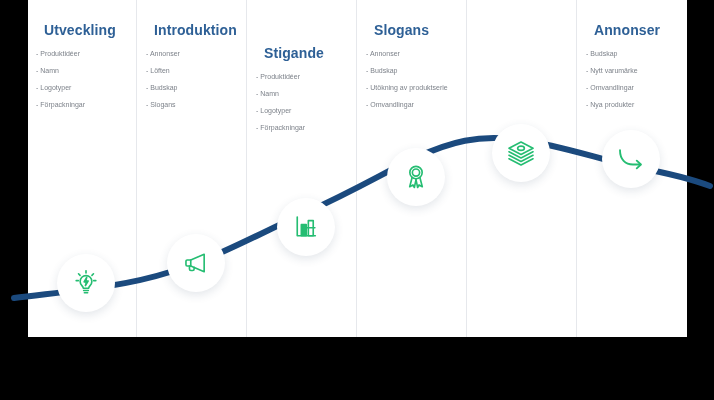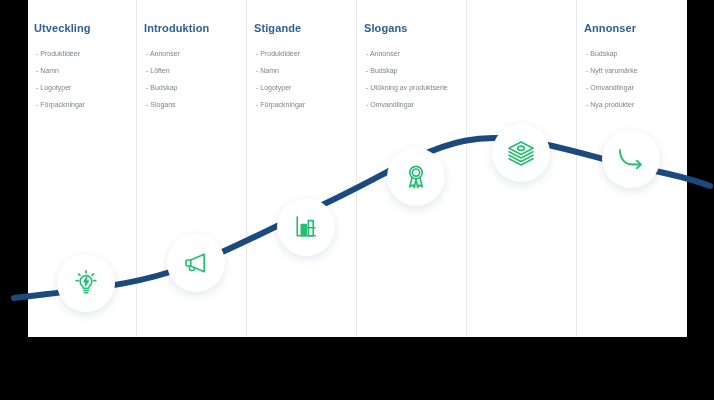--- a/index.html
+++ b/index.html
@@ -35,22 +35,22 @@
   
   .column {
     position: absolute;
     top: 0;
     width: 108px;
     height: 337px;
   }
   .col-title {
     position: absolute;
     top: 22px;
-    left: 4px;
-    font-size: 11px;
+    left: 14px;
+    font-size: 14px;
     font-weight: bold;
     color: #2e6096;
     letter-spacing: 0.1px;
     white-space: nowrap;
   }
   .col-list {
     position: absolute;
     top: 45px;
     left: 6px;
     margin: 0;
@@ -114,21 +114,21 @@
   <div class="column" style="left:140px;">
     <div class="col-title">Introduktion</div>
     <ul class="col-list">
       <li>- Annonser</li>
       <li>- Löften</li>
       <li>- Budskap</li>
       <li>- Slogans</li>
     </ul>
   </div>
 
-  <div class="column" style="left:250px;">
+  <div class="column" style="left:250px;margin-top:23px;">
     <div class="col-title">Stigande</div>
     <ul class="col-list">
       <li>- Produktidéer</li>
       <li>- Namn</li>
       <li>- Logotyper</li>
       <li>- Förpackningar</li>
     </ul>
   </div>
 
   <div class="column" style="left:360px;">

